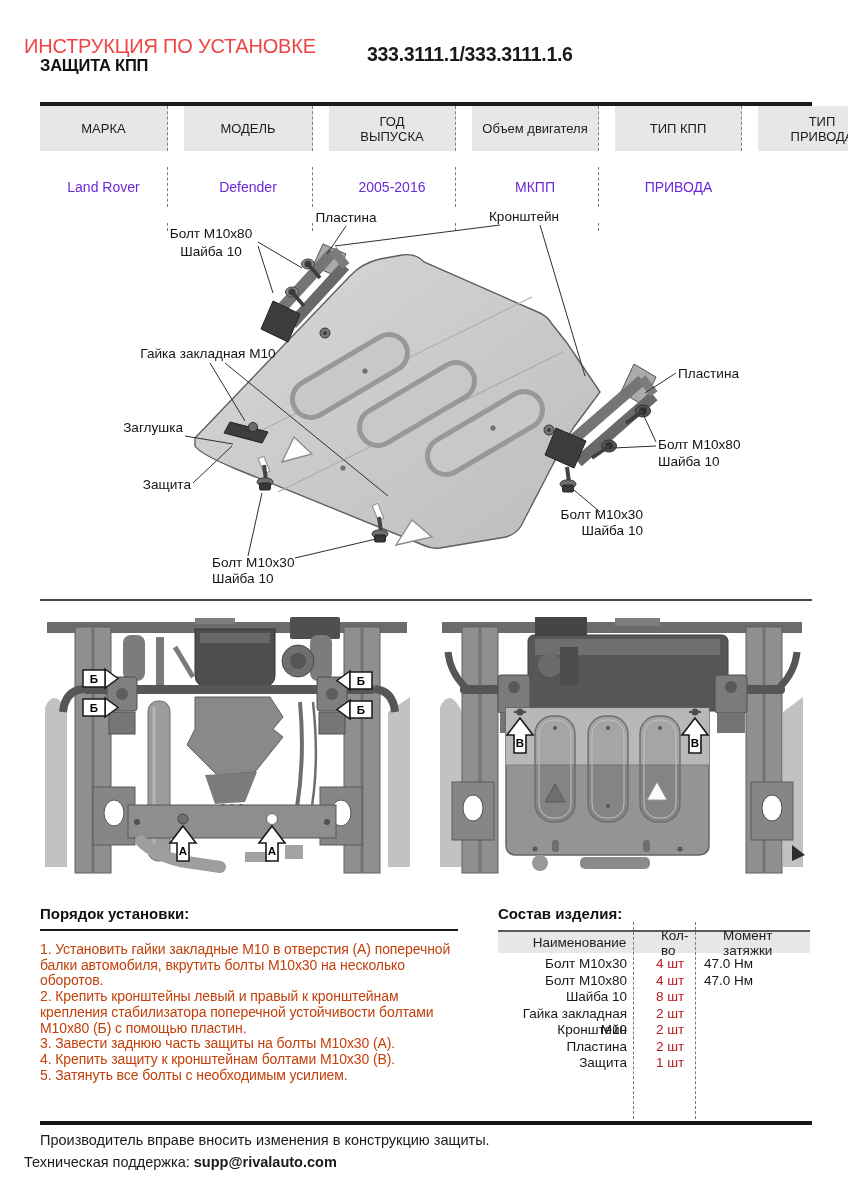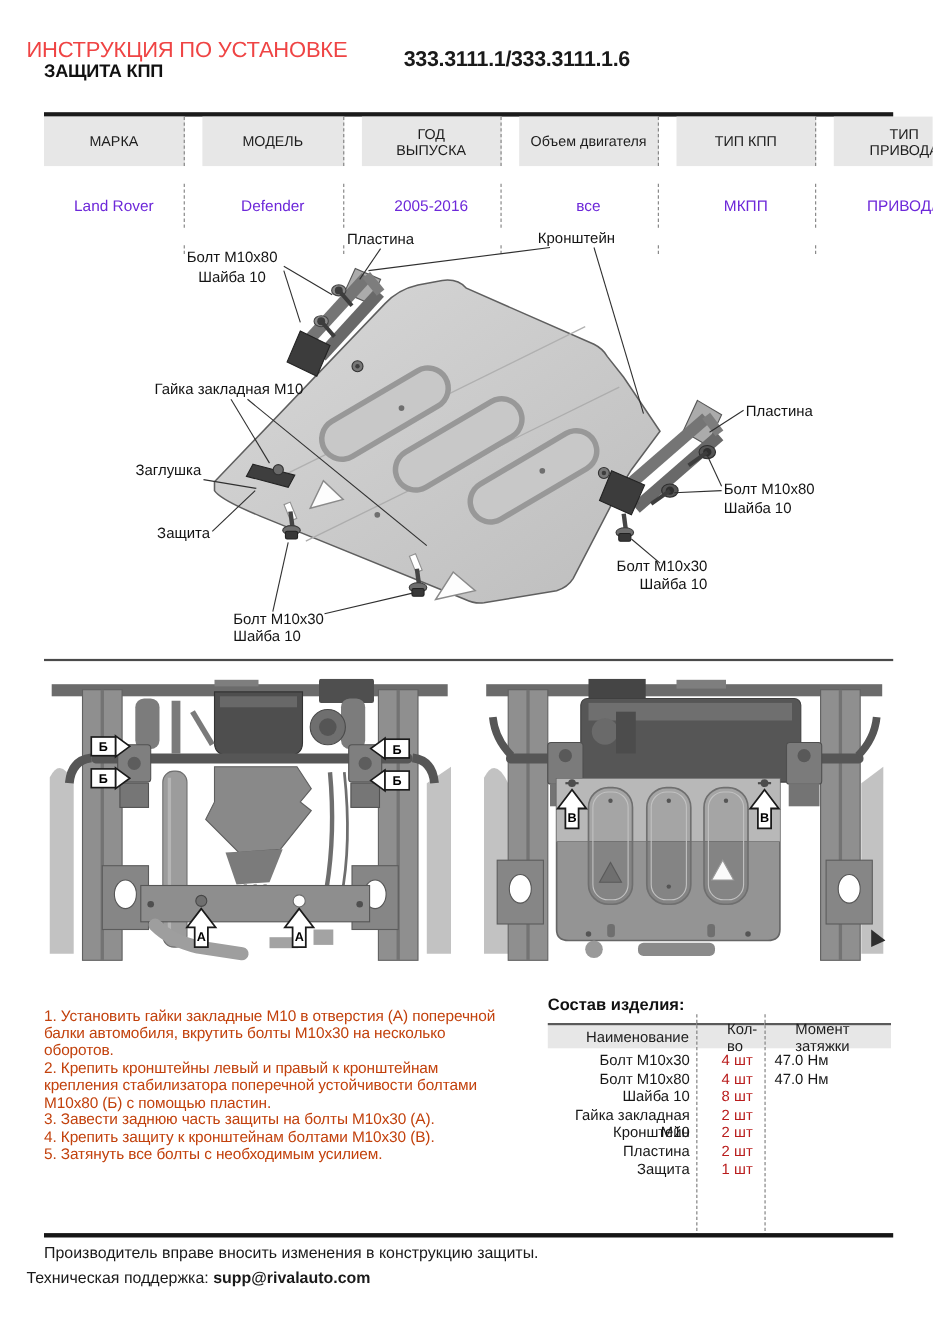--- a/index.html
+++ b/index.html
@@ -77,21 +77,20 @@
     <div class="h dr">МОДЕЛЬ</div>
     <div class="h dr">ГОД
 ВЫПУСКА</div>
     <div class="h dr">Объем двигателя</div>
     <div class="h dr">ТИП КПП</div>
     <div class="h">ТИП
 ПРИВОДА</div>
     <div class="v dr">Land Rover</div>
     <div class="v dr">Defender</div>
     <div class="v dr">2005-2016</div>
-    <div class="v dr">все</div>
     <div class="v dr">МКПП</div>
     <div class="v">ПРИВОДА</div>
     <div class="s dr"></div>
       <div class="s dr"></div>
     <div class="s dr"></div>
       <div class="s dr"></div>
     <div class="s dr"></div>
       <div class="s"></div>
   </div>
 
@@ -355,20 +354,21 @@
       <path d="M82,101 L69,118 L76,118 L76,136 L88,136 L88,118 L95,118 Z" fill="#fff" stroke="#1a1a1a" stroke-width="1.6"></path>
       <text class="mletter" x="82" y="130">В</text>
     </g>
     <g>
       <path d="M257,101 L244,118 L251,118 L251,136 L263,136 L263,118 L270,118 Z" fill="#fff" stroke="#1a1a1a" stroke-width="1.6"></path>
       <text class="mletter" x="257" y="130">В</text>
     </g>
   </svg>
 
   <div class="install">
+    <div class="install-head">Порядок установки:</div>
     <div class="install-steps">
       <div>1. Установить гайки закладные М10 в отверстия (А) поперечной балки автомобиля, вкрутить болты М10х30 на несколько оборотов.</div>
       <div>2. Крепить кронштейны левый и правый к кронштейнам крепления стабилизатора поперечной устойчивости болтами М10х80 (Б) с помощью пластин.</div>
       <div>3. Завести заднюю часть защиты на болты М10х30 (А).</div>
       <div>4. Крепить защиту к кронштейнам болтами М10х30 (В).</div>
       <div>5. Затянуть все болты с необходимым усилием.</div>
     </div>
   </div>
 
   <div class="parts-head">Состав изделия:</div>

